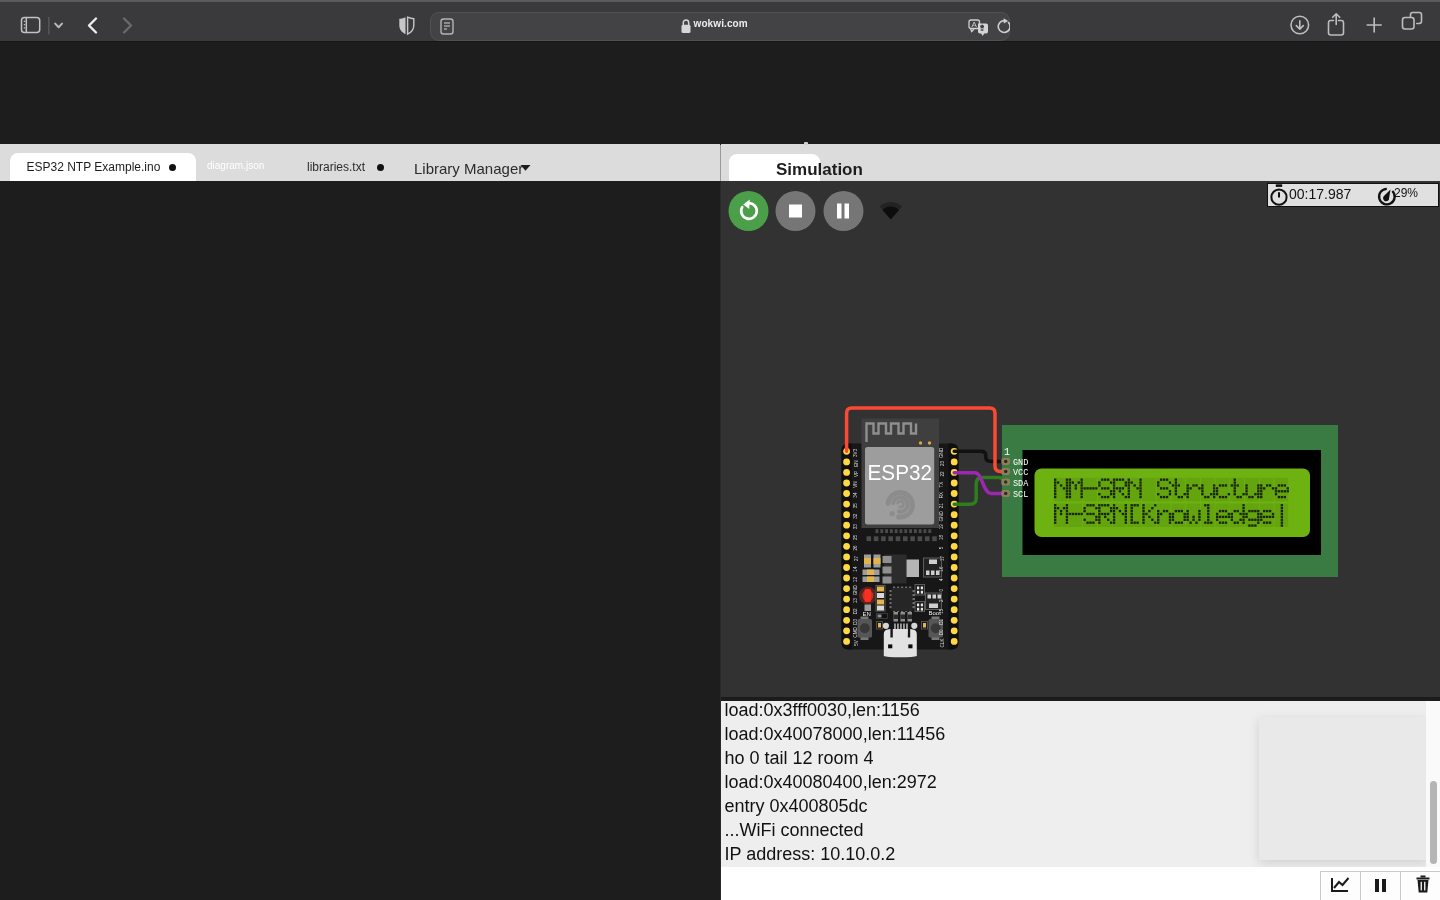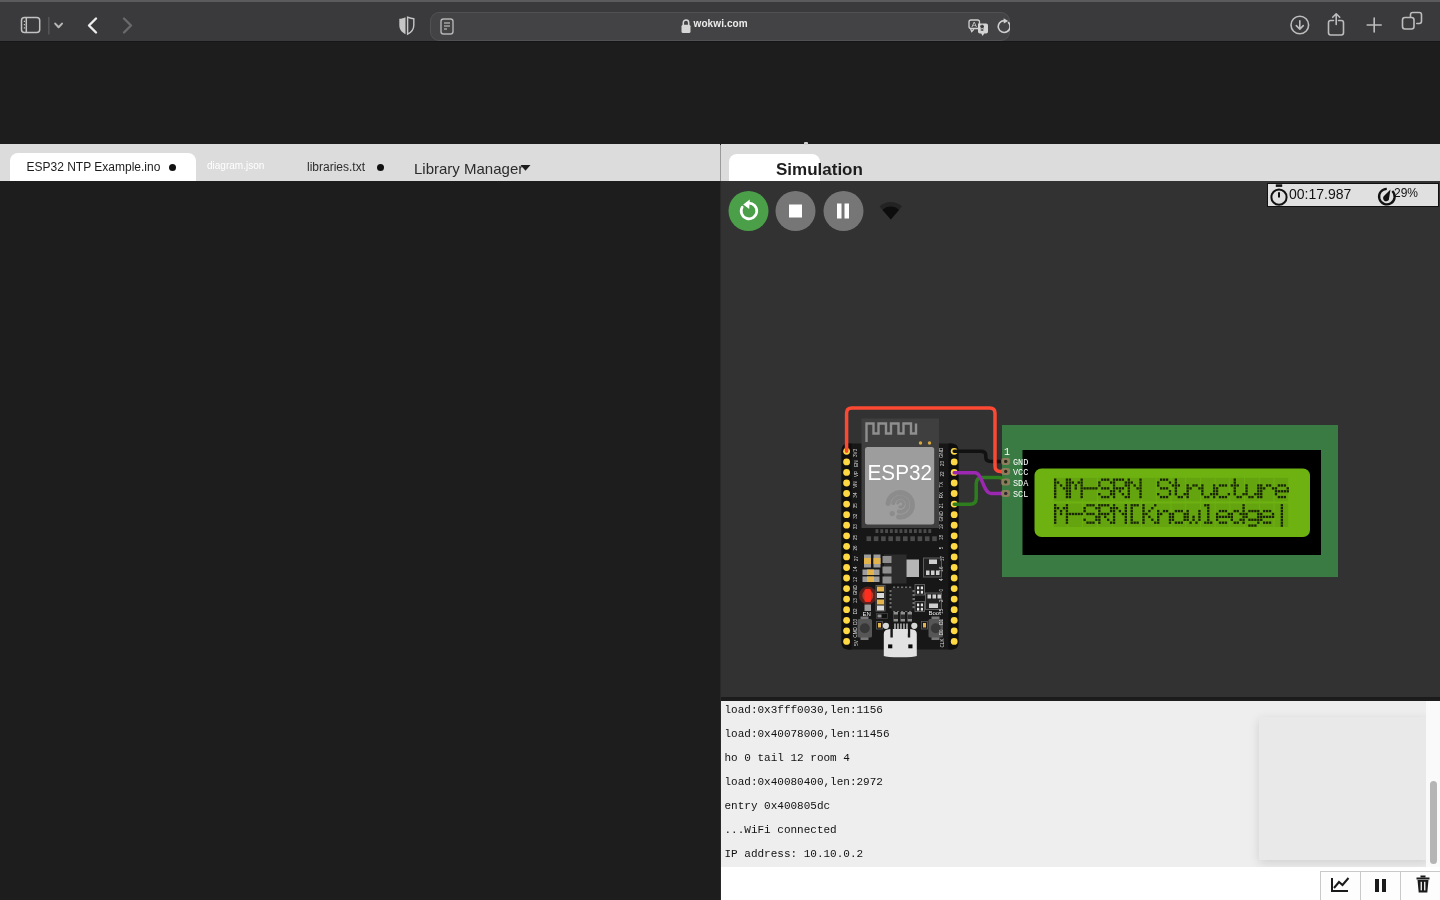--- a/index.html
+++ b/index.html
@@ -799,21 +799,21 @@
     <rect x="1001.3" y="478.5" width="8.8" height="7" rx="2.3" fill="#8d7d5c"></rect>
       <circle cx="1005.7" cy="482.0" r="1.7" fill="#24321a"></circle>
     <rect x="1001.3" y="489.9" width="8.8" height="7" rx="2.3" fill="#8d7d5c"></rect>
       <circle cx="1005.7" cy="493.4" r="1.7" fill="#2e2432"></circle>
   </g>
 </svg>
 
 <div class="abs" style="left:803.5px;top:142.3px;width:4.5px;height:2.6px;background:#cfcfd0;border-radius:1px"></div>
 
 <div class="abs" style="left:721px;top:701px;width:719px;height:166px;background:#eeeeee"></div>
-<div class="abs" style="left:724.5px;top:698px;width:700px;color:#111;font-size:11px;line-height:24px;font-family:Liberation Mono, monospace;white-space:pre">load:0x3fff0030,len:1156
+<div class="abs" style="left:724.5px;top:698px;width:700px;color:#111;font-size:18px;line-height:24px;font-family:Liberation Sans, sans-serif;white-space:pre">load:0x3fff0030,len:1156
 load:0x40078000,len:11456
 ho 0 tail 12 room 4
 load:0x40080400,len:2972
 entry 0x400805dc
 ...WiFi connected
 IP address: 10.10.0.2</div>
 
 <div class="abs" style="left:1259px;top:717px;width:170px;height:143px;background:#e9e9ea;box-shadow:0 3px 10px rgba(0,0,0,0.13)"></div>
 
 <div class="abs" style="left:1426px;top:701px;width:14px;height:166px;background:#fafafa"></div>

